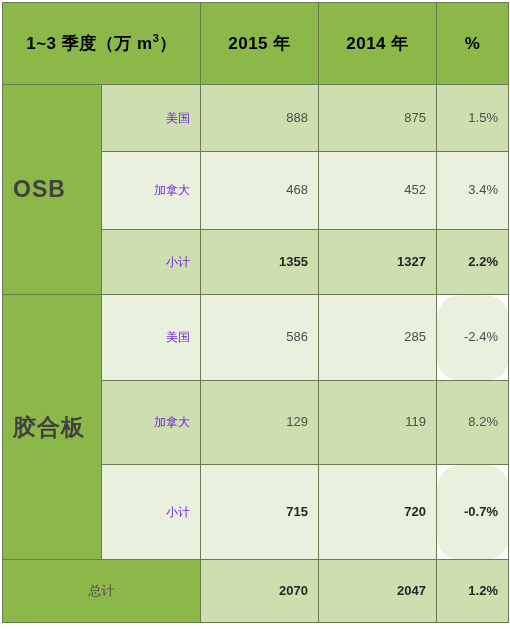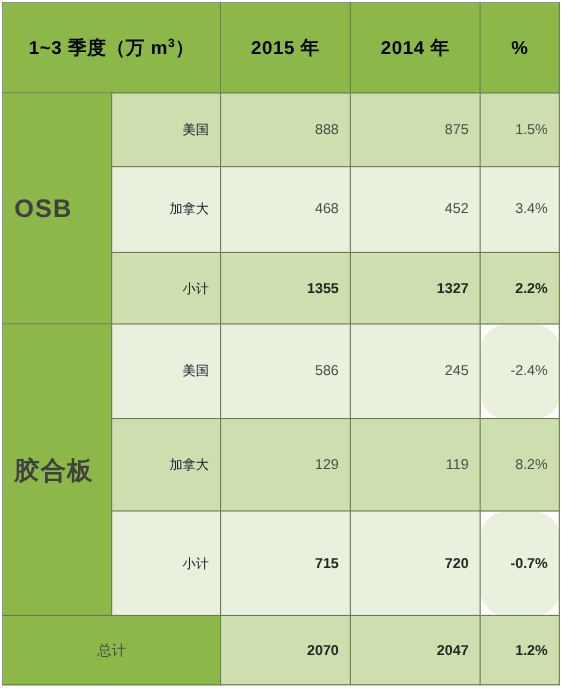--- a/index.html
+++ b/index.html
@@ -57,21 +57,21 @@
     font-size: 23px;
     font-weight: bold;
     color: #404040;
     letter-spacing: 1px;
   }
 
   
   .sub-label {
     text-align: right;
     font-size: 12px;
-    color: #0f172a;
+    color: #6d28d9;
     line-height: 1.55;
   }
   .sub-label.wrap {
     
     word-break: break-all;
   }
   .sub-label.strong {
     font-weight: normal;
   }
 
@@ -143,21 +143,21 @@
       <td class="sub-label strong fill-mid">小计</td>
       <td class="num bold fill-mid">1355</td>
       <td class="num bold fill-mid">1327</td>
       <td class="num bold fill-mid">2.2%</td>
     </tr>
 
     <tr class="r-us-ply">
       <td class="group-label fill-dark" rowspan="3">胶合板</td>
       <td class="sub-label fill-light">美国</td>
       <td class="num fill-light">586</td>
-      <td class="num fill-light">245</td>
+      <td class="num fill-light">285</td>
       <td class="num wrapnum fill-light">-2.4%</td>
     </tr>
 
     <tr class="r-ca-ply">
       <td class="sub-label wrap fill-mid">加拿大</td>
       <td class="num fill-mid">129</td>
       <td class="num fill-mid">119</td>
       <td class="num fill-mid">8.2%</td>
     </tr>
 

